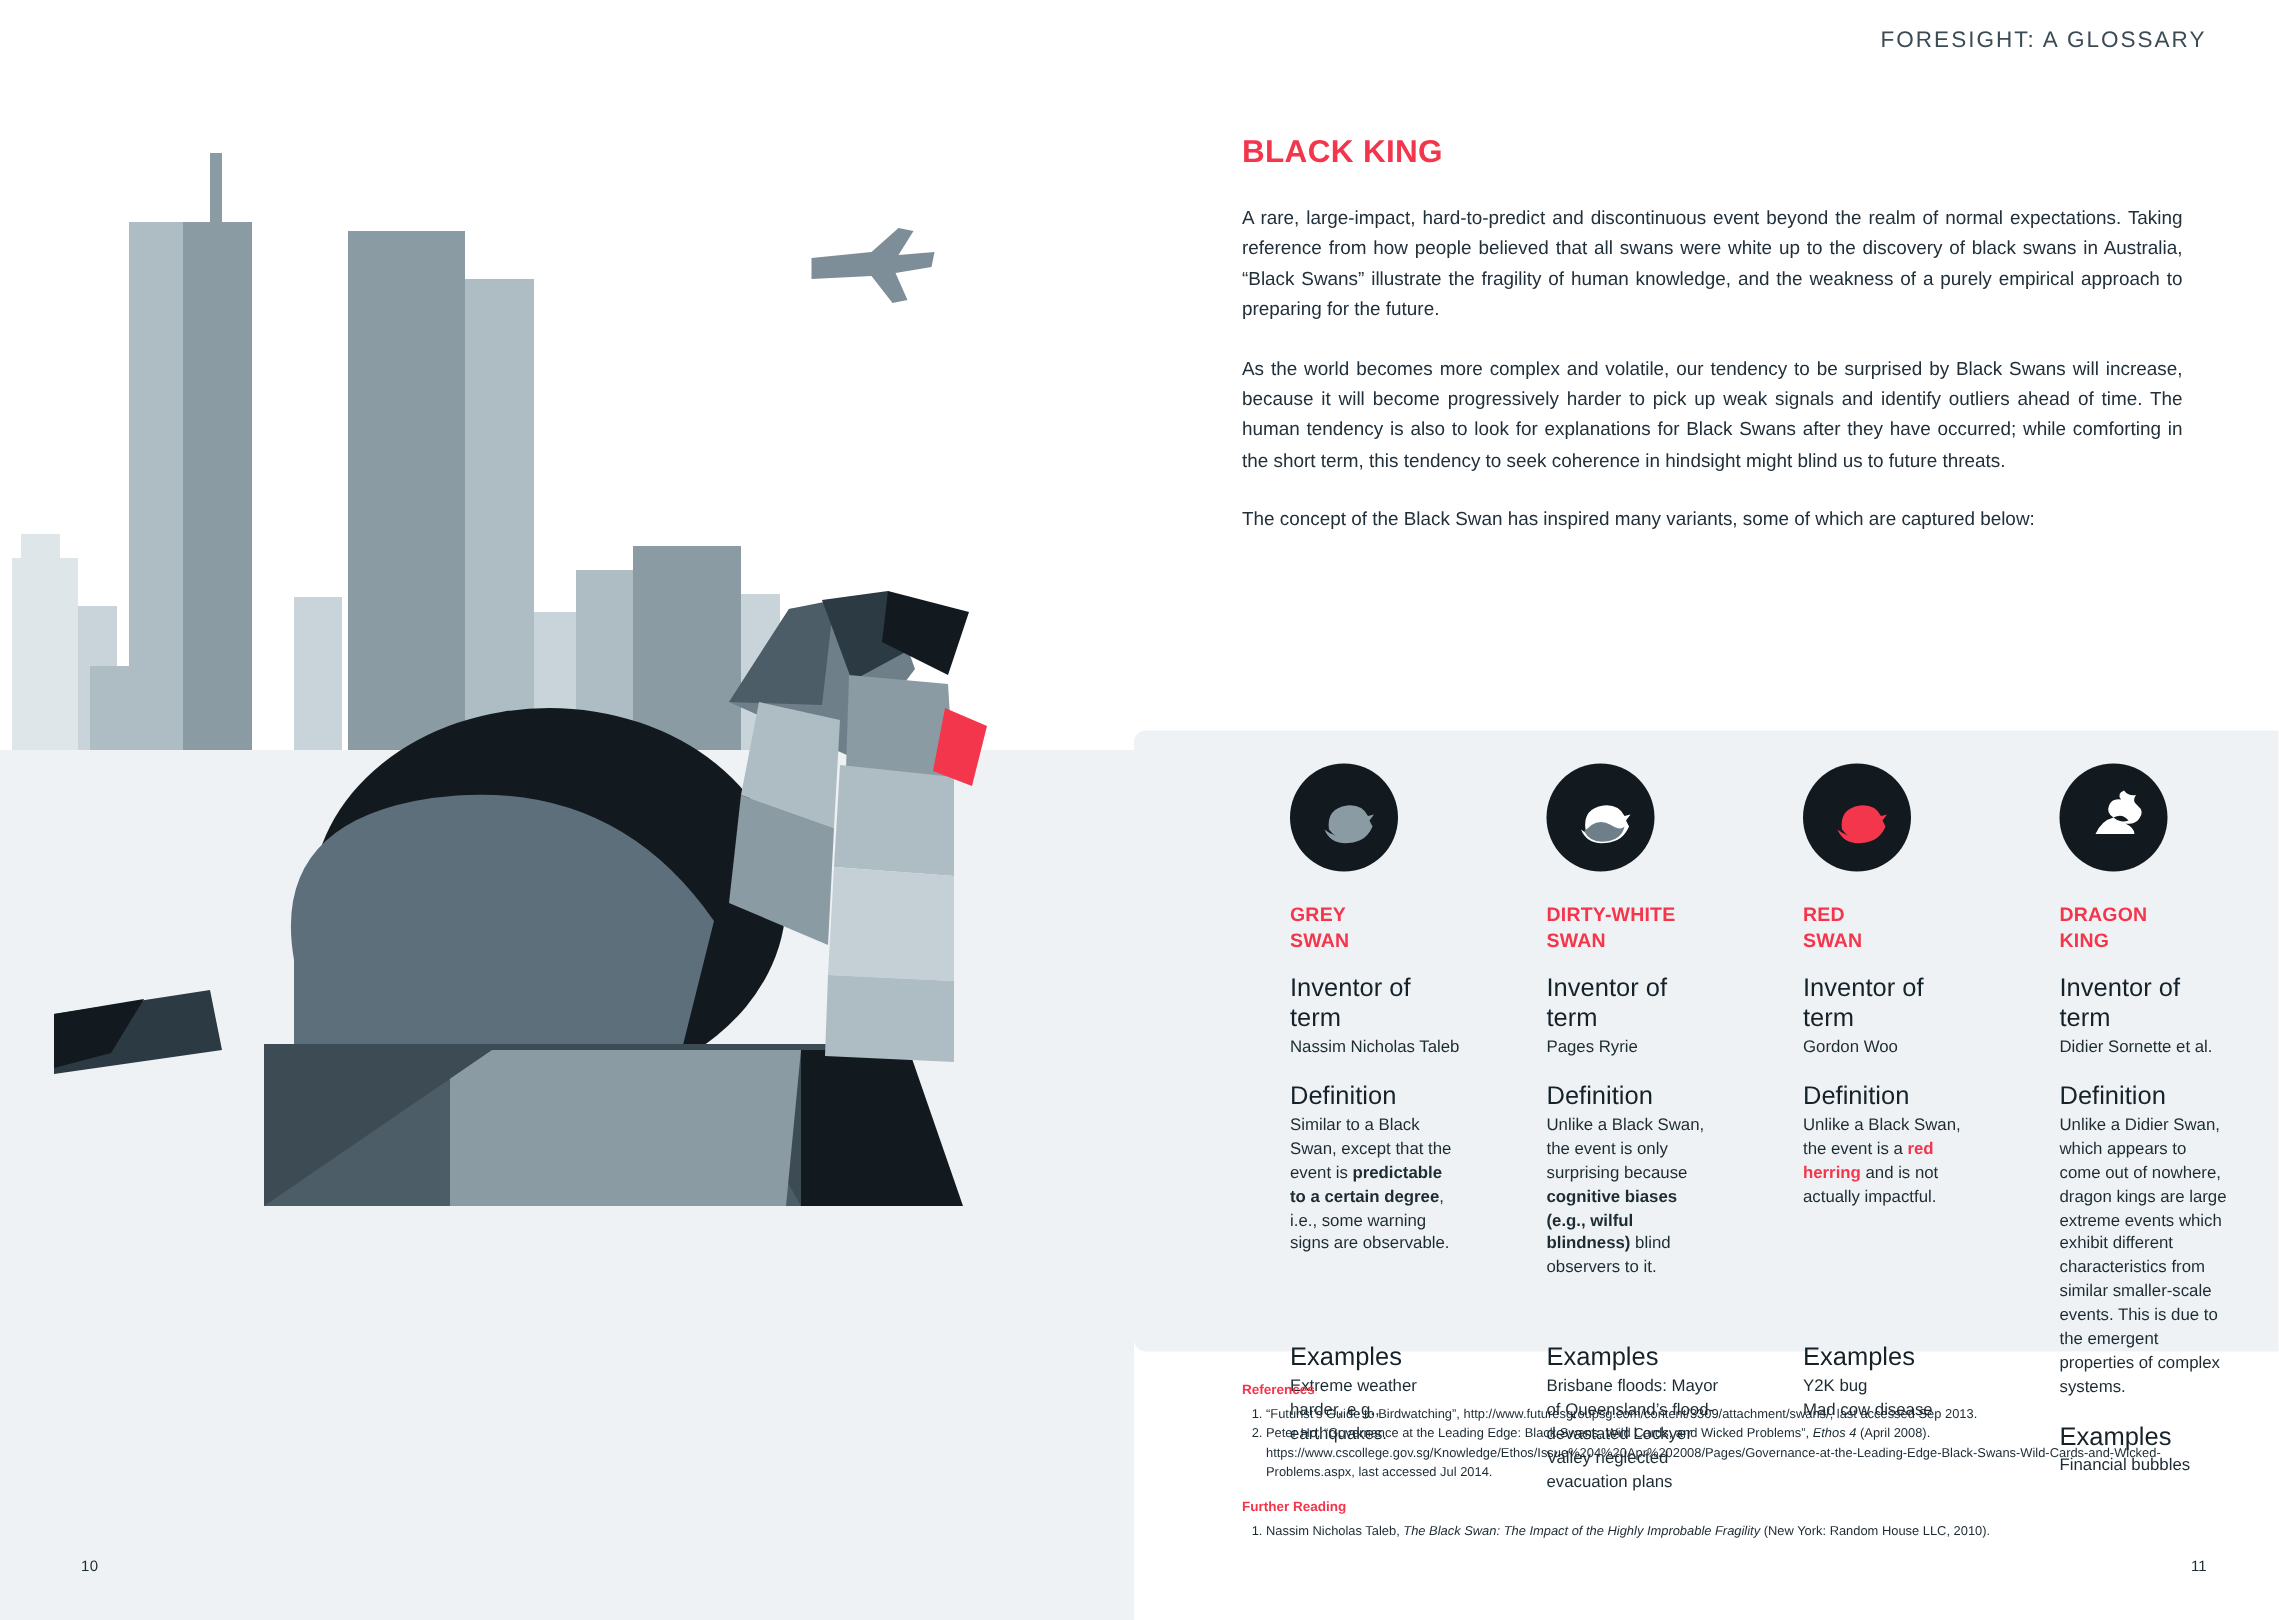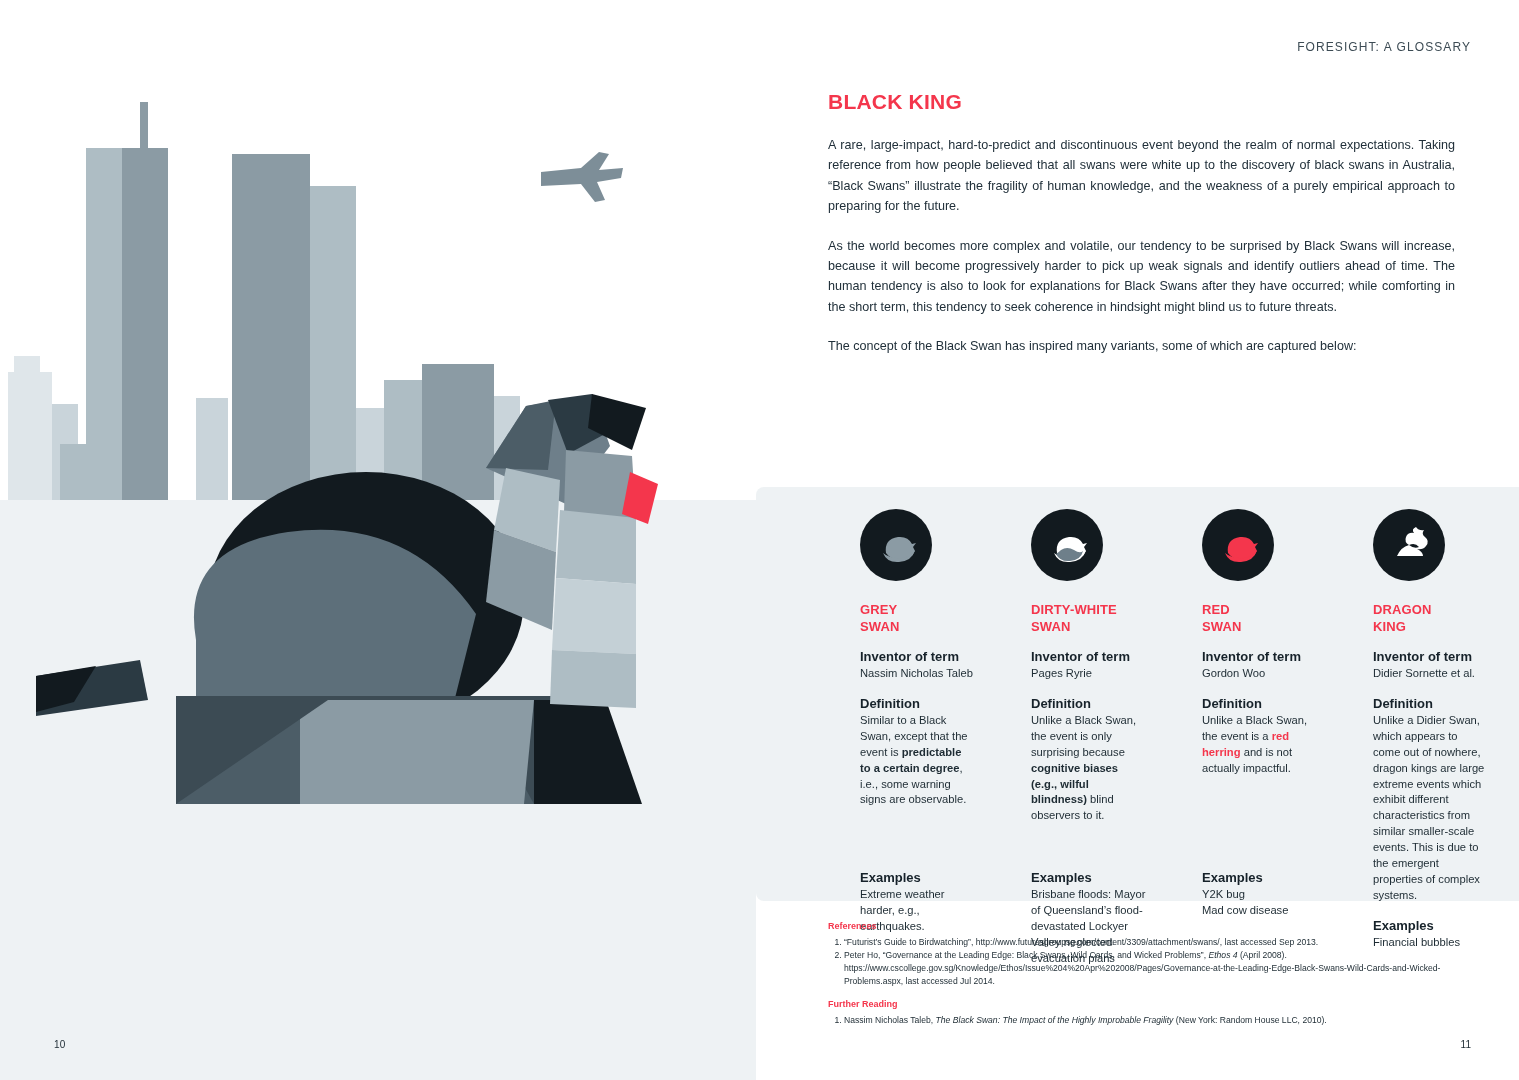--- a/index.html
+++ b/index.html
@@ -56,22 +56,22 @@
   
   .page-right {
     position: relative;
     width: 763px;
     height: 1080px;
     background: #ffffff;
   }
   .running-head {
     position: absolute;
     right: 48px;
-    top: 40px;
-    font-size: 12px;
+    top: 18px;
+    font-size: 15px;
     letter-spacing: .09em;
     color: #3c4b54;
   }
   .page-num-right {
     position: absolute;
     right: 48px;
     bottom: 30px;
     font-size: 10px;
     color: #1d2b33;
   }
@@ -138,22 +138,22 @@
   .variant-name {
     color: #f4364c;
     font-weight: bold;
     font-size: 13px;
     line-height: 1.32;
     letter-spacing: .01em;
     margin-bottom: 12px;
     min-height: 36px;
   }
   .field-label {
-    font-weight: bold;
-    font-size: 13px;
+    font-weight: normal;
+    font-size: 17px;
     margin-bottom: 2px;
     color: #16222a;
   }
   .field-text {
     font-size: 11.2px;
     line-height: 1.42;
     color: #1d2b33;
     margin-bottom: 14px;
   }
   .def-block { min-height: 170px; }

